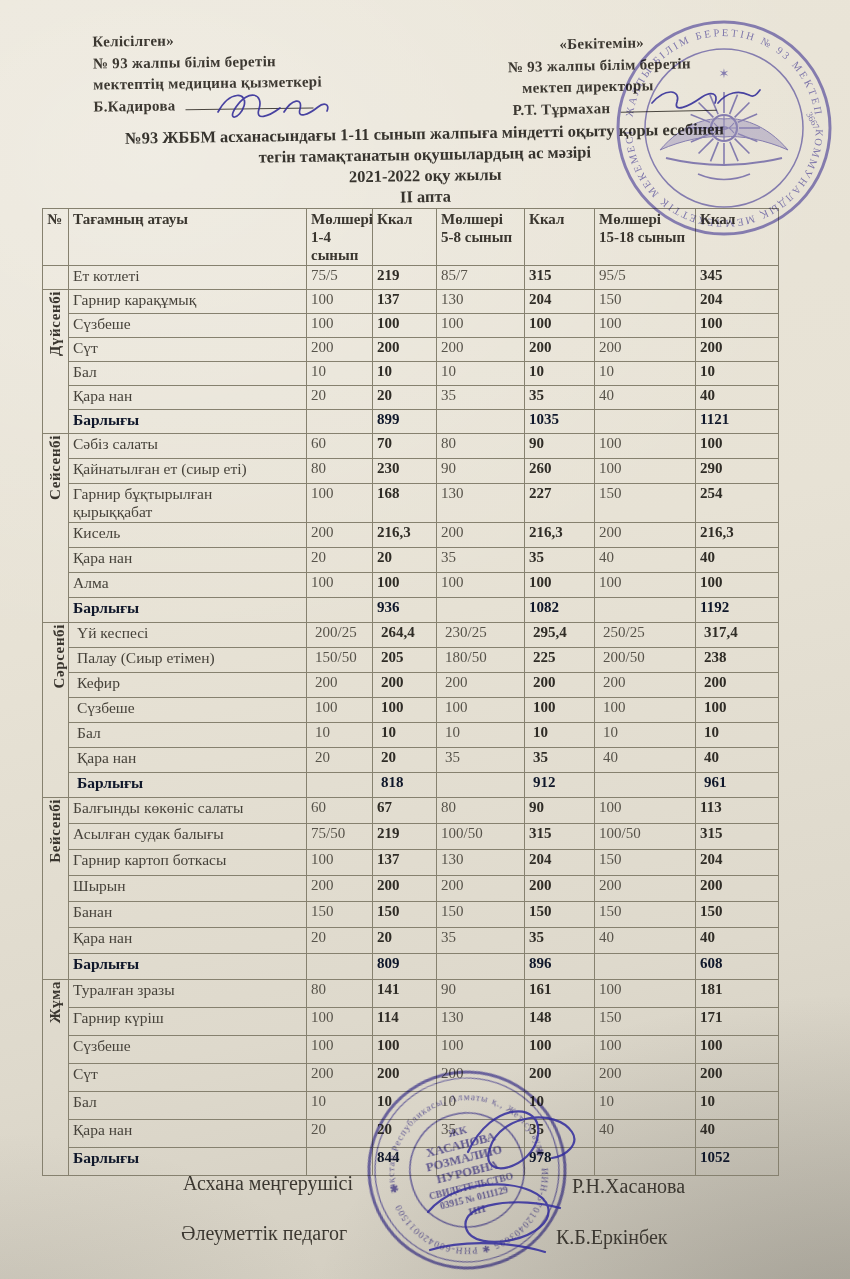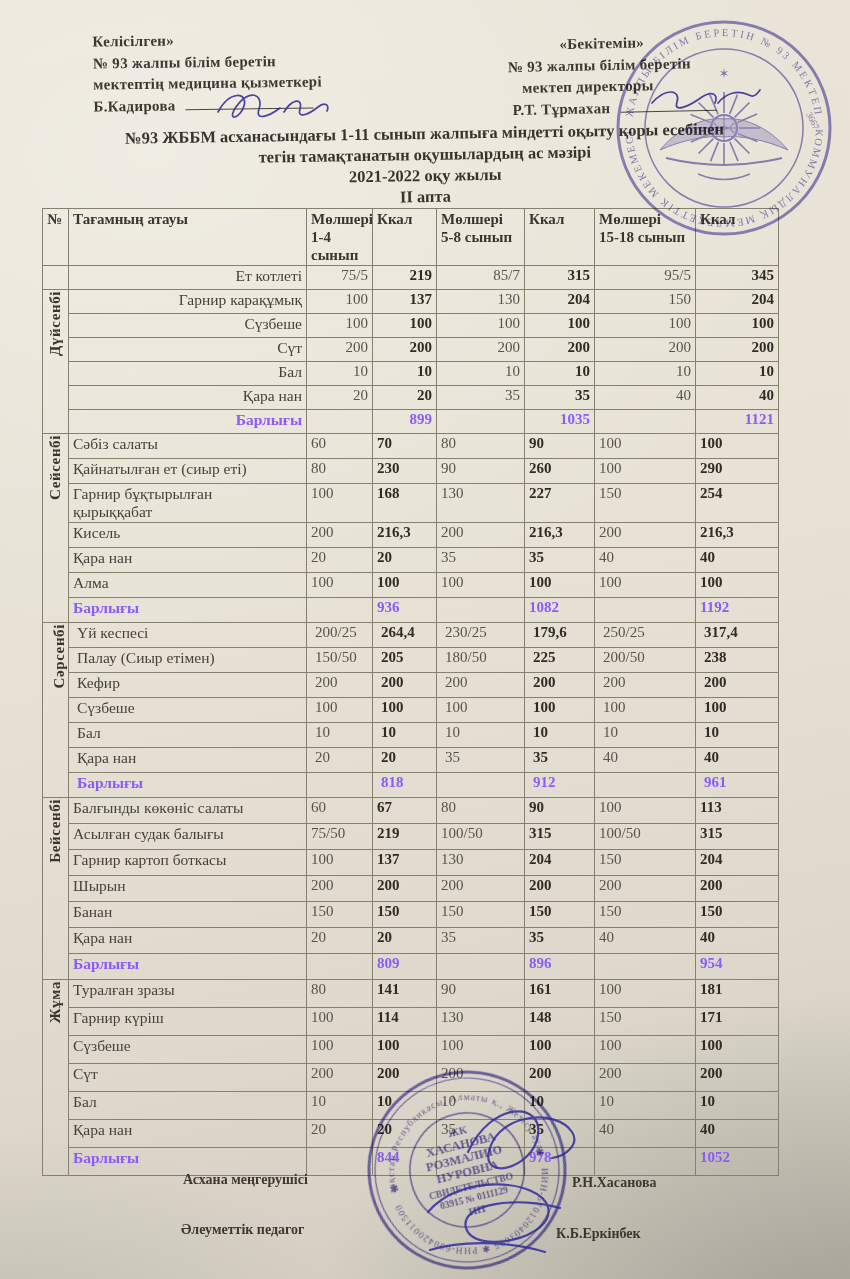--- a/index.html
+++ b/index.html
@@ -31,25 +31,25 @@
     overflow:hidden;}
   table.menu thead th{font-size:15px;font-weight:bold;text-align:left;height:38px;
     line-height:18px;color:#3a362f;}
   td.name{font-size:15.5px;white-space:pre-line;color:#46423a;padding-left:6px;}
   td.portion{font-size:15px;color:#57534a;padding-left:5px;}
   td.kcal{font-size:15px;font-weight:bold;color:#2f2c26;padding-left:5px;}
   td.num{width:26px;}
   td.daycell{vertical-align:middle;text-align:center;padding:0;}
   td.daycell span{writing-mode:vertical-rl;transform:rotate(180deg);font-weight:bold;
     font-size:15px;letter-spacing:.6px;color:#3a362f;display:inline-block;}
-  tr.total td{font-weight:bold;color:#8b5cf6;}
-  tbody.d0 td{height:21px;text-align:right;} tbody.d1 td{height:22px;} tbody.d2 td{height:22px;padding-left:8px;}
+  tr.total td{font-weight:bold;color:#0f172a;}
+  tbody.d0 td{height:21px;} tbody.d1 td{height:22px;} tbody.d2 td{height:22px;padding-left:8px;}
   tbody.d3 td{height:23px;} tbody.d4 td{height:25px;}
   
-  .footer-line{font-weight:bold;font-size:14px;white-space:nowrap;}
+  .footer-line{font-weight:normal;font-size:20px;white-space:nowrap;}
   
   svg.ink{position:absolute;pointer-events:none;}
   .stamp{mix-blend-mode:multiply;opacity:.92;}
 </style>
 </head>
 <body>
 
 <div class="blk approve approve-left">
   <div>Келісілген»</div>
   <div>№ 93 жалпы  білім  беретін</div>
@@ -253,21 +253,21 @@
         <td class="kcal">1192</td>
       </tr>
     </tbody>
     <tbody class="d2">
       <tr>
         <td class="daycell num" rowspan="7"><span>Сәрсенбі</span></td>
         <td class="name">Үй кеспесі</td>
         <td class="portion">200/25</td>
         <td class="kcal">264,4</td>
         <td class="portion">230/25</td>
-        <td class="kcal">179,6</td>
+        <td class="kcal">295,4</td>
         <td class="portion">250/25</td>
         <td class="kcal">317,4</td>
       </tr>
       <tr>
         <td class="name">Палау (Сиыр етімен)</td>
         <td class="portion">150/50</td>
         <td class="kcal">205</td>
         <td class="portion">180/50</td>
         <td class="kcal">225</td>
         <td class="portion">200/50</td>
@@ -375,21 +375,21 @@
         <td class="portion">40</td>
         <td class="kcal">40</td>
       </tr>
       <tr class="total">
         <td class="name" style="font-weight: bold;">Барлығы</td>
         <td class="portion"></td>
         <td class="kcal">809</td>
         <td class="portion"></td>
         <td class="kcal">896</td>
         <td class="portion"></td>
-        <td class="kcal">954</td>
+        <td class="kcal">608</td>
       </tr>
     </tbody>
     <tbody class="d4">
       <tr>
         <td class="daycell num" rowspan="7"><span>Жұма</span></td>
         <td class="name">Туралған зразы</td>
         <td class="portion">80</td>
         <td class="kcal">141</td>
         <td class="portion">90</td>
         <td class="kcal">161</td>

